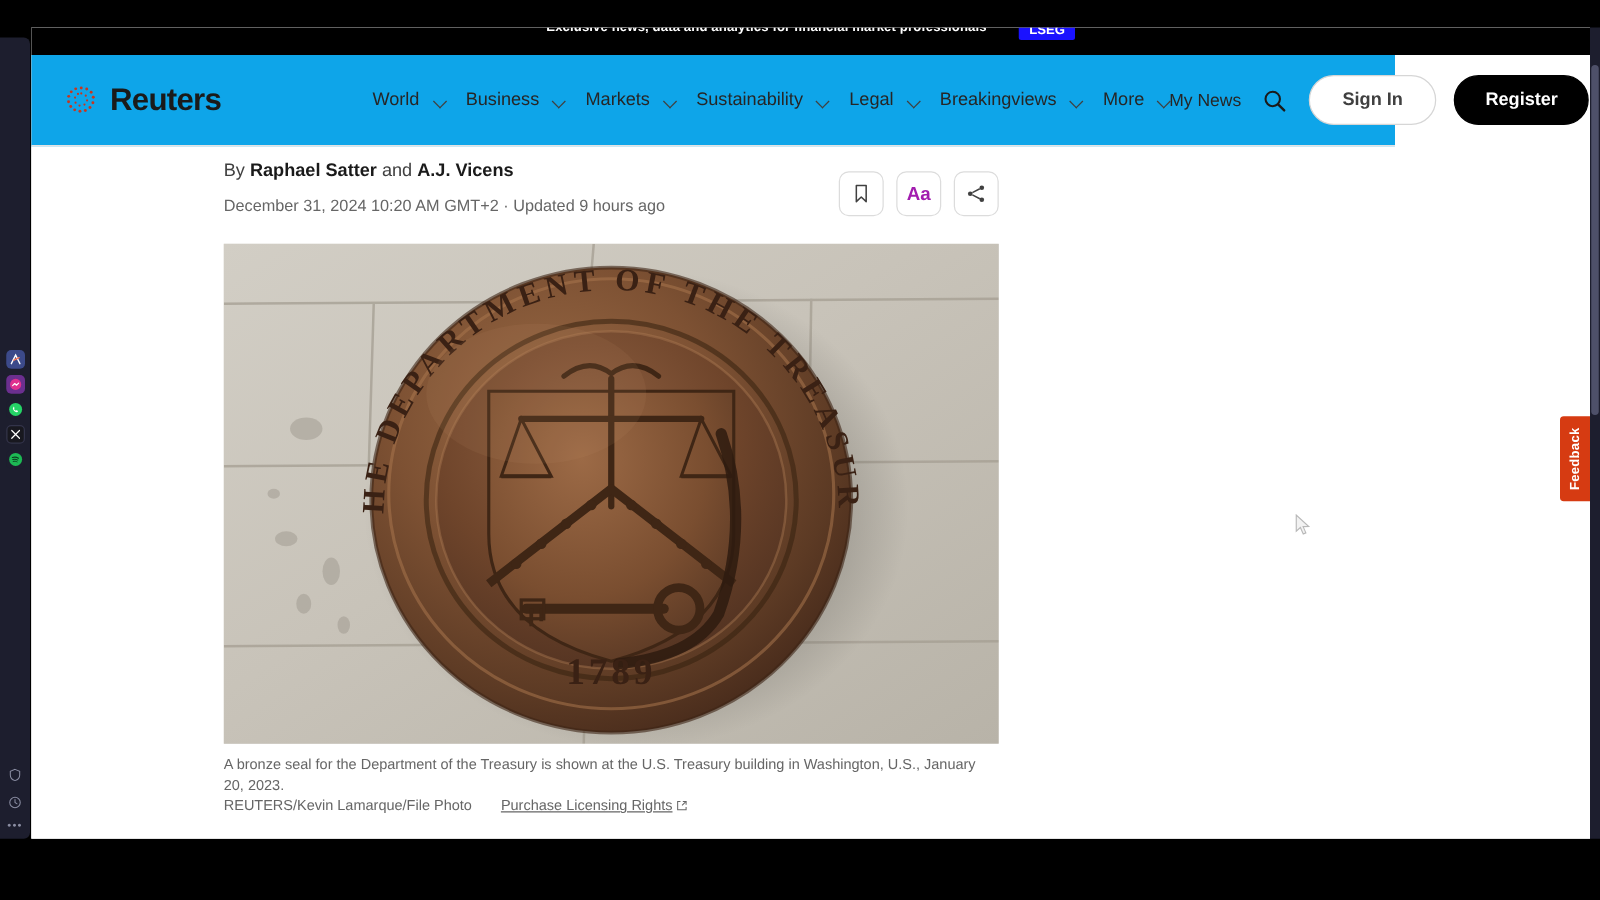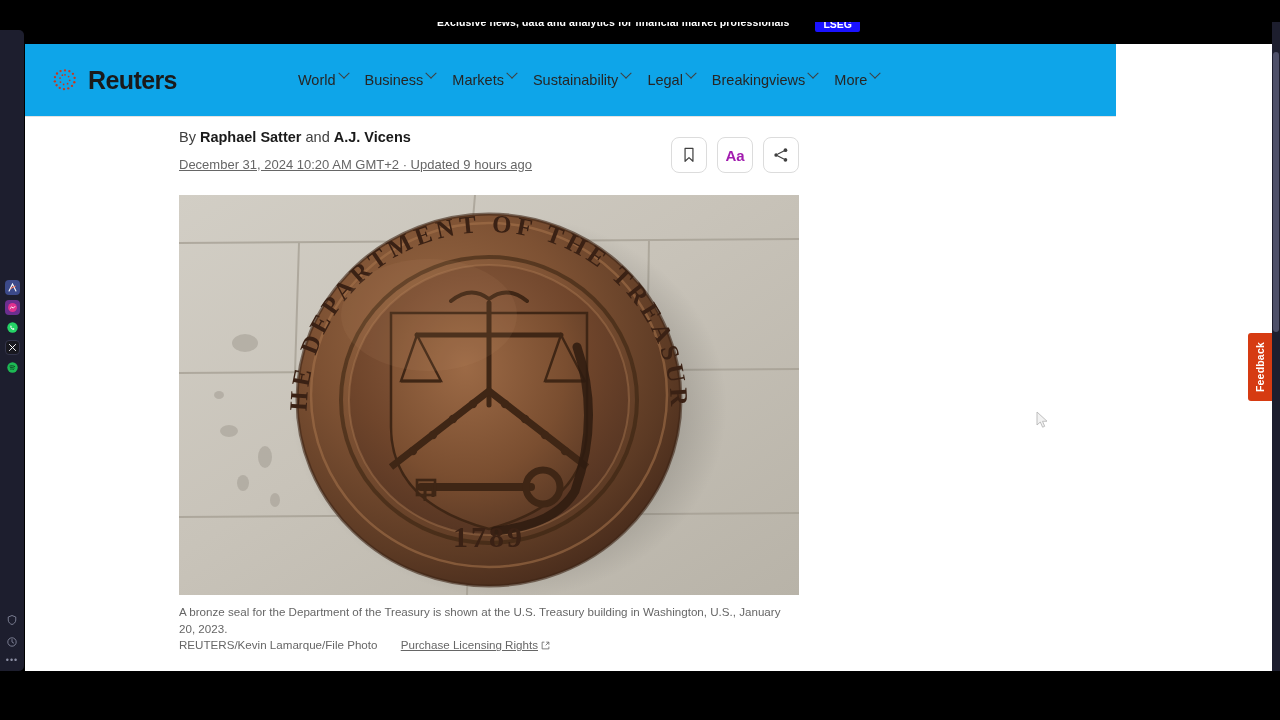--- a/index.html
+++ b/index.html
@@ -155,22 +155,22 @@
 
   
   #main-nav {
     display: flex;
     align-items: center;
     gap: 17px;
     margin-left: 121px;
   }
   .nav-item {
     display: flex;
-    align-items: flex-start;
-    gap: 4px;
+    align-items: flex-end;
+    gap: 12px;
     font-size: 14.5px;
     color: #262626;
     cursor: pointer;
     white-space: nowrap;
     padding: 4px 0;
   }
   .nav-item .chev {
     display: inline-block;
     width: 8px;
     height: 8px;
@@ -258,21 +258,20 @@
     color: #404040;
     line-height: 1.35;
   }
   #byline .author { font-weight: 700; color: #1a1a1a; cursor: pointer; }
   #byline .conj { font-weight: 400; color: #404040; }
   #timestamp {
     font-size: 13px;
     color: #666666;
     margin-top: 9px;
     line-height: 1.3;
-    text-decoration: underline;
   }
 
   #action-buttons {
     display: flex;
     gap: 10px;
     padding-top: 3px;
   }
   .action-btn {
     width: 36px;
     height: 36px;
@@ -501,20 +500,31 @@
         <div class="nav-item">
           <span>Breakingviews</span>
           <i class="chev"></i>
         </div>
         <div class="nav-item">
           <span>More</span>
           <i class="chev"></i>
         </div>
       </nav>
 
+      <div id="header-right">
+        <span id="my-news">My News</span>
+        <button id="search-btn">
+          <svg width="21" height="21" viewBox="0 0 24 24">
+            <circle cx="10.5" cy="10.5" r="6.6" stroke="#1a1a1a" stroke-width="1.9" fill="none"></circle>
+            <path d="M15.4 15.4 L21 21" stroke="#1a1a1a" stroke-width="2.2" stroke-linecap="round"></path>
+          </svg>
+        </button>
+        <button id="sign-in-btn">Sign In</button>
+        <button id="register-btn">Register</button>
+      </div>
     </header>
 
     <main id="article">
       <div id="article-col">
 
         <div id="byline-row">
           <div id="byline-text">
             <div id="byline">
               <span>By </span><span class="author">Raphael Satter</span><span class="conj"> and </span><span class="author">A.J. Vicens</span>
             </div>

